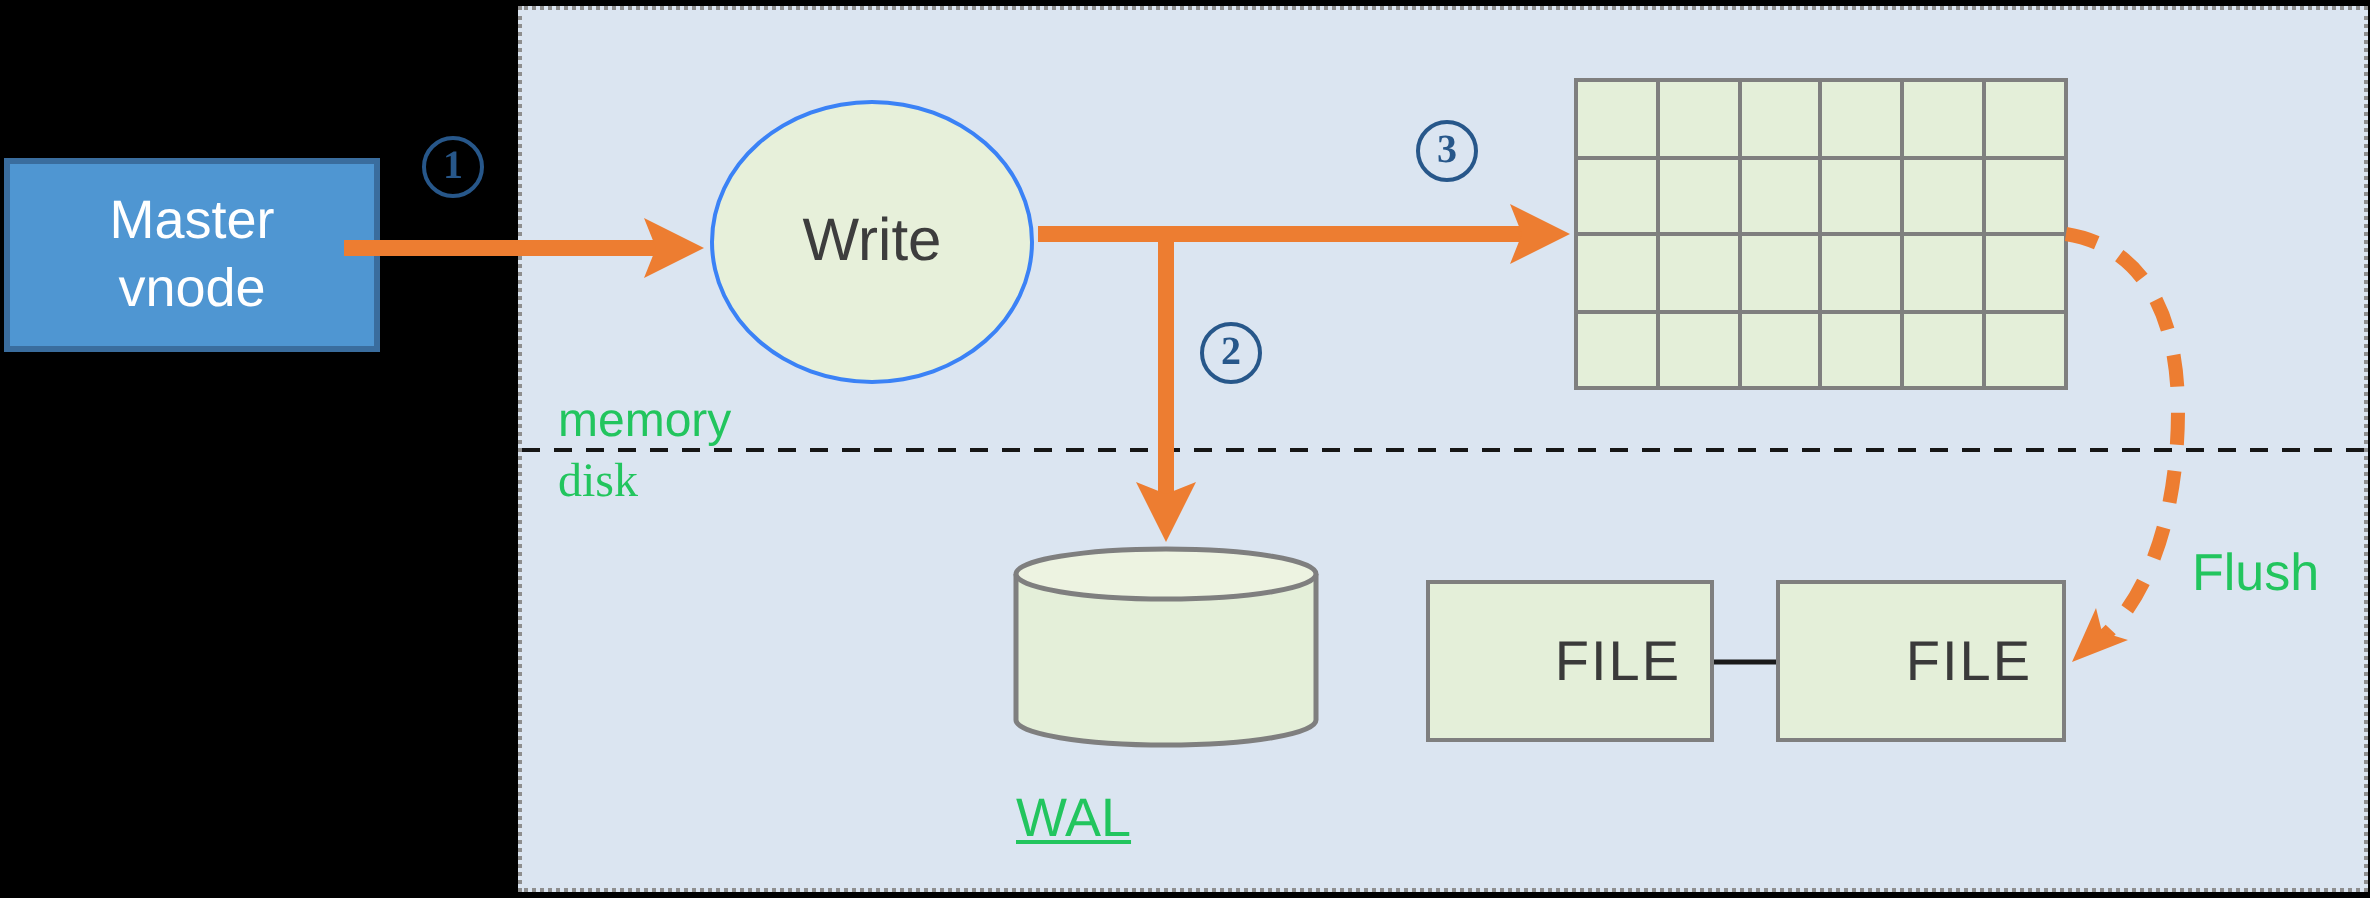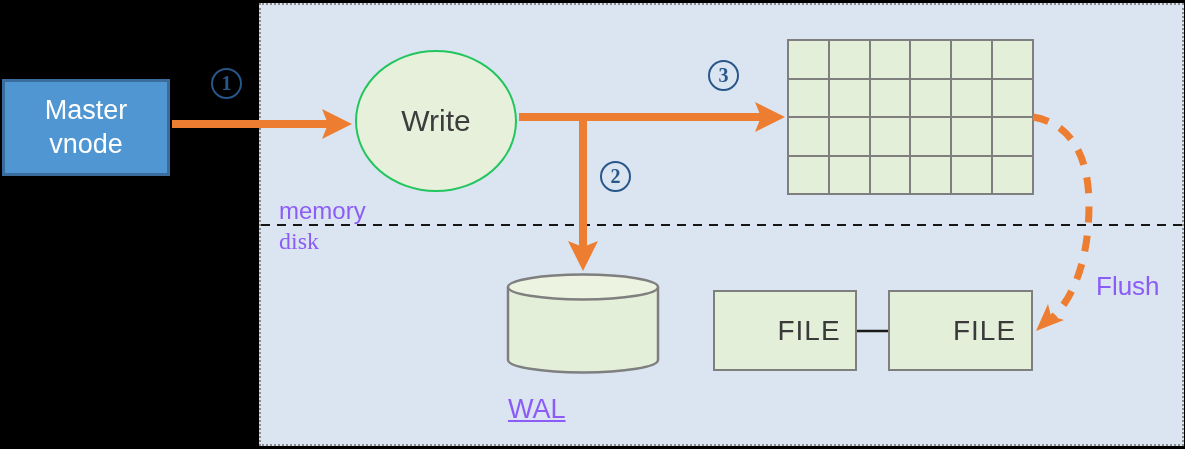--- a/index.html
+++ b/index.html
@@ -5,28 +5,28 @@
   html,body{margin:0;padding:0;background:#000;}
   .stage{
     position:relative;width:1185px;height:449px;background:#000;overflow:hidden;
     font-family:"Liberation Sans", sans-serif;
   }
   .panel{
     position:absolute;left:259px;top:3px;width:925px;height:443px;
     box-sizing:border-box;background:#dbe5f1;border:2px dotted #8e8e8e;
   }
   .master{
-    position:absolute;left:2px;top:79px;width:168px;height:97px;box-sizing:border-box;
+    position:absolute;left:2px;top:79px;width:188px;height:97px;box-sizing:border-box;
     background:#4f96d2;border:3px solid #3a6d9e;color:#fff;
     display:flex;flex-direction:column;align-items:center;justify-content:center;
     font-size:27px;line-height:1.25;
   }
   .write{
     position:absolute;left:355px;top:50px;width:162px;height:142px;box-sizing:border-box;
-    background:#e7f0da;border:2px solid #22c55e;border-radius:50%;
+    background:#e7f0da;border:2px solid #3b82f6;border-radius:50%;
     display:flex;align-items:center;justify-content:center;
     font-size:30px;color:#3d3d3d;
   }
   .grid{
     position:absolute;left:787px;top:39px;width:247px;height:156px;box-sizing:border-box;
     background:#7f7f7f;border:2px solid #7f7f7f;display:grid;gap:2px;
   }
   .grid .cell{background:#e4efd9;}
   .file{
     position:absolute;top:290px;width:144px;height:81px;box-sizing:border-box;
@@ -38,21 +38,21 @@
   .file2{left:888px;width:145px;}
   .step{
     position:absolute;width:31px;height:31px;box-sizing:border-box;
     border:2.5px solid #27578a;border-radius:50%;color:#27578a;
     display:flex;align-items:center;justify-content:center;
     font-family:"Liberation Serif", serif;font-size:20px;font-weight:600;
   }
   .step1{left:211px;top:68px;}
   .step2{left:600px;top:161px;}
   .step3{left:708px;top:60px;}
-  .label{position:absolute;color:#8b5cf6;}
+  .label{position:absolute;color:#22c55e;}
   .memory{left:279px;top:197px;font-size:24px;}
   .disk{left:279px;top:228px;font-size:24px;font-family:Liberation Serif, serif;}
   .wal{left:508px;top:394px;width:150px;text-align:left;font-size:27px;text-decoration:underline;}
   .flush{left:1096px;top:249px;font-size:26px;margin-top:22px;}
   .slave{left:1023px;top:403px;width:150px;text-align:center;font-size:26px;}
   .arrows{position:absolute;left:0;top:0;pointer-events:none;}
 </style>
 </head>
 <body>
 

